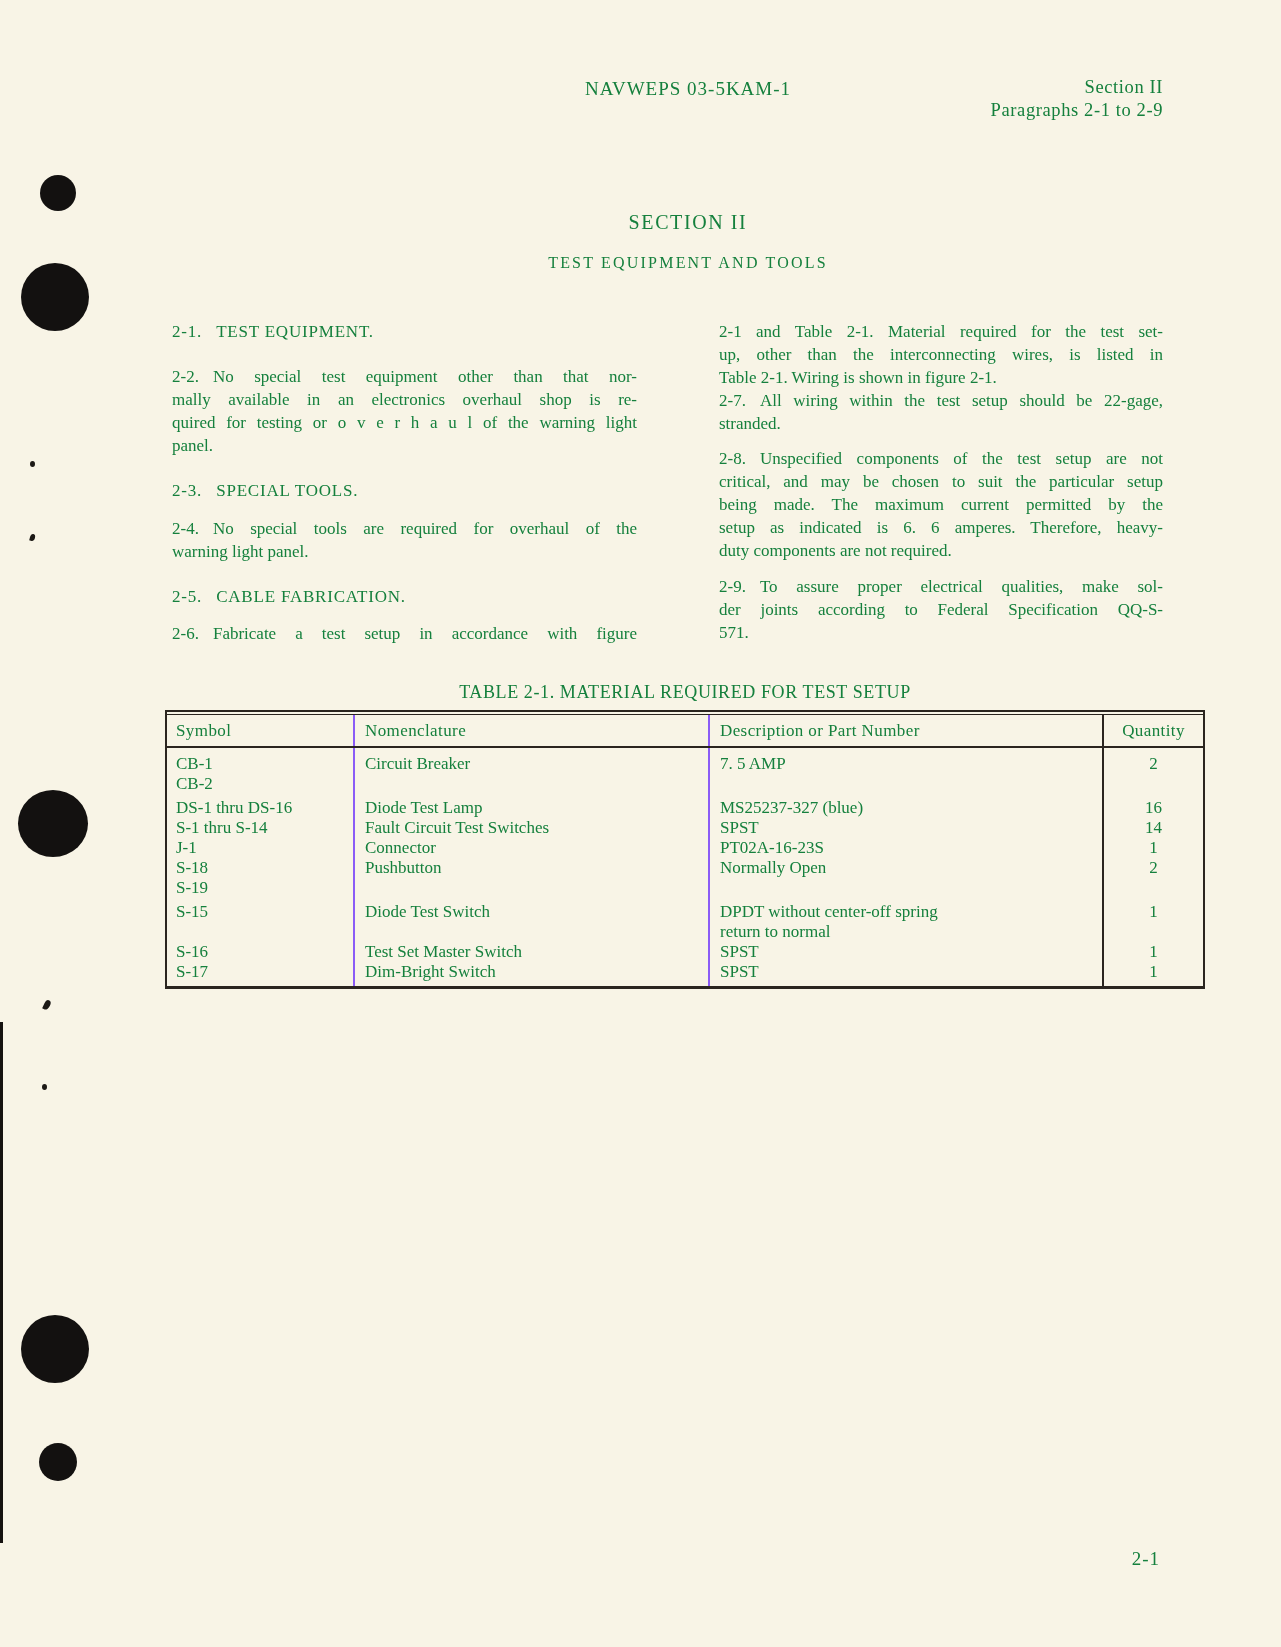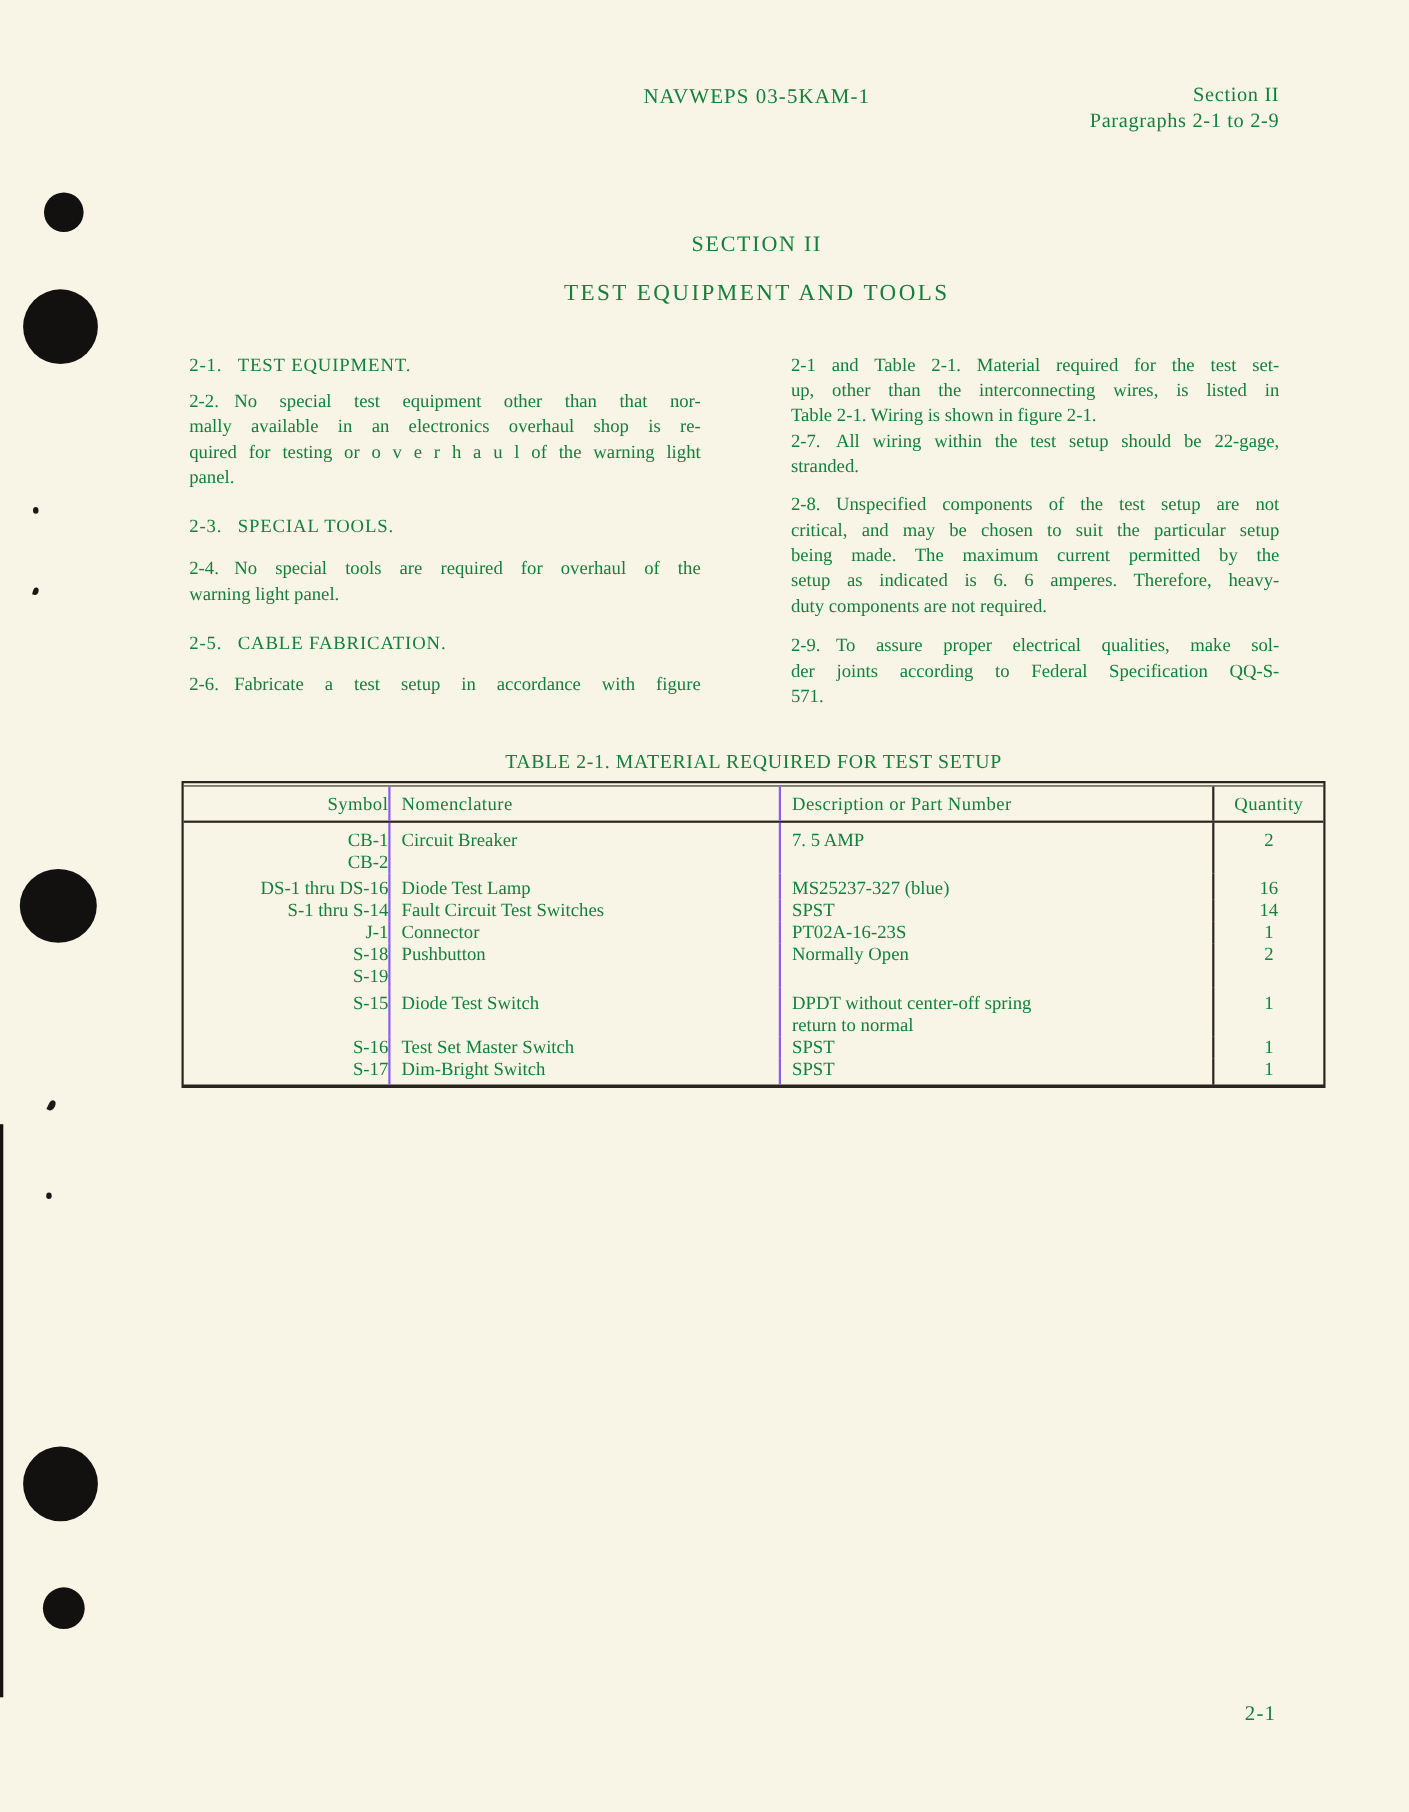--- a/index.html
+++ b/index.html
@@ -22,56 +22,56 @@
     position:absolute; top:76px; right:118px;
     text-align:right; font-size:18.5px; line-height:23px; letter-spacing:0.6px;
   }
   
   .sec-title {
     position:absolute; top:211px; left:95px; right:0;
     text-align:center; font-size:20px; letter-spacing:1.6px;
   }
   .sec-subtitle {
     position:absolute; top:254px; left:95px; right:0;
-    text-align:center; font-size:21px; letter-spacing:2.2px;
+    text-align:center; font-size:16px; letter-spacing:2.2px;
   }
   
   .columns {
     position:absolute; top:320px; left:172px; width:991px;
     display:flex; justify-content:space-between;
     font-size:17px; line-height:23px;
   }
   .col-left  { width:465px; }
   .col-right { width:444px; }
   .col-heading { letter-spacing:0.8px; white-space:nowrap; }
   .para .line { text-align:justify; text-align-last:justify; }
   .para .line.last { text-align-last:left; }
   .pnum { margin-right:14px; }
-  #left-column  > :nth-child(2){ margin-top:10px; }
+  #left-column  > :nth-child(2){ margin-top:22px; }
   #left-column  > :nth-child(3){ margin-top:22px; }
   #left-column  > :nth-child(4){ margin-top:15px; }
   #left-column  > :nth-child(5){ margin-top:22px; }
   #left-column  > :nth-child(6){ margin-top:14px; }
   #right-column > :nth-child(2){ }
   #right-column > :nth-child(3){ margin-top:12px; }
   #right-column > :nth-child(4){ margin-top:13px; }
   
   .tbl-title {
     position:absolute; top:682px; left:89px; right:0;
     text-align:center; font-size:18px; letter-spacing:0.6px;
   }
   .tbl {
     position:absolute; top:710px; left:165px; width:1040px;
     border:2px solid #2b251f; border-bottom-width:3px;
     font-size:17px; line-height:20px;
   }
   .tbl::before { content:""; display:block; height:1px; background:#2b251f; margin-top:2px; }
   .trow { display:grid; grid-template-columns:186px 355px 394px 101px; }
   .tcell { min-height:1px; }
-  .tcell.c1 { padding-left:19px;text-align:right; }
+  .tcell.c1 { padding-left:9px; }
   .tcell.c2, .tcell.c3 { border-left:2px solid #8b5cf6; padding-left:10px; }
   .tcell.c4 { border-left:2px solid #2b251f; text-align:center; }
   .thead-row { border-bottom:2px solid #2b251f; }
   .thead-row .tcell { padding-top:6px; padding-bottom:5px; letter-spacing:0.4px; }
   .tbody .trow:first-child  .tcell { padding-top:6px; }
   .tbody .trow:nth-child(2) .tcell { padding-top:4px; }
   .tbody .trow:nth-child(6) .tcell { padding-top:4px; }
   .tbody .trow:last-child   .tcell { padding-bottom:4px; }
   
   .page-num { position:absolute; top:1548px; right:121px; font-size:19px; letter-spacing:1px; }

